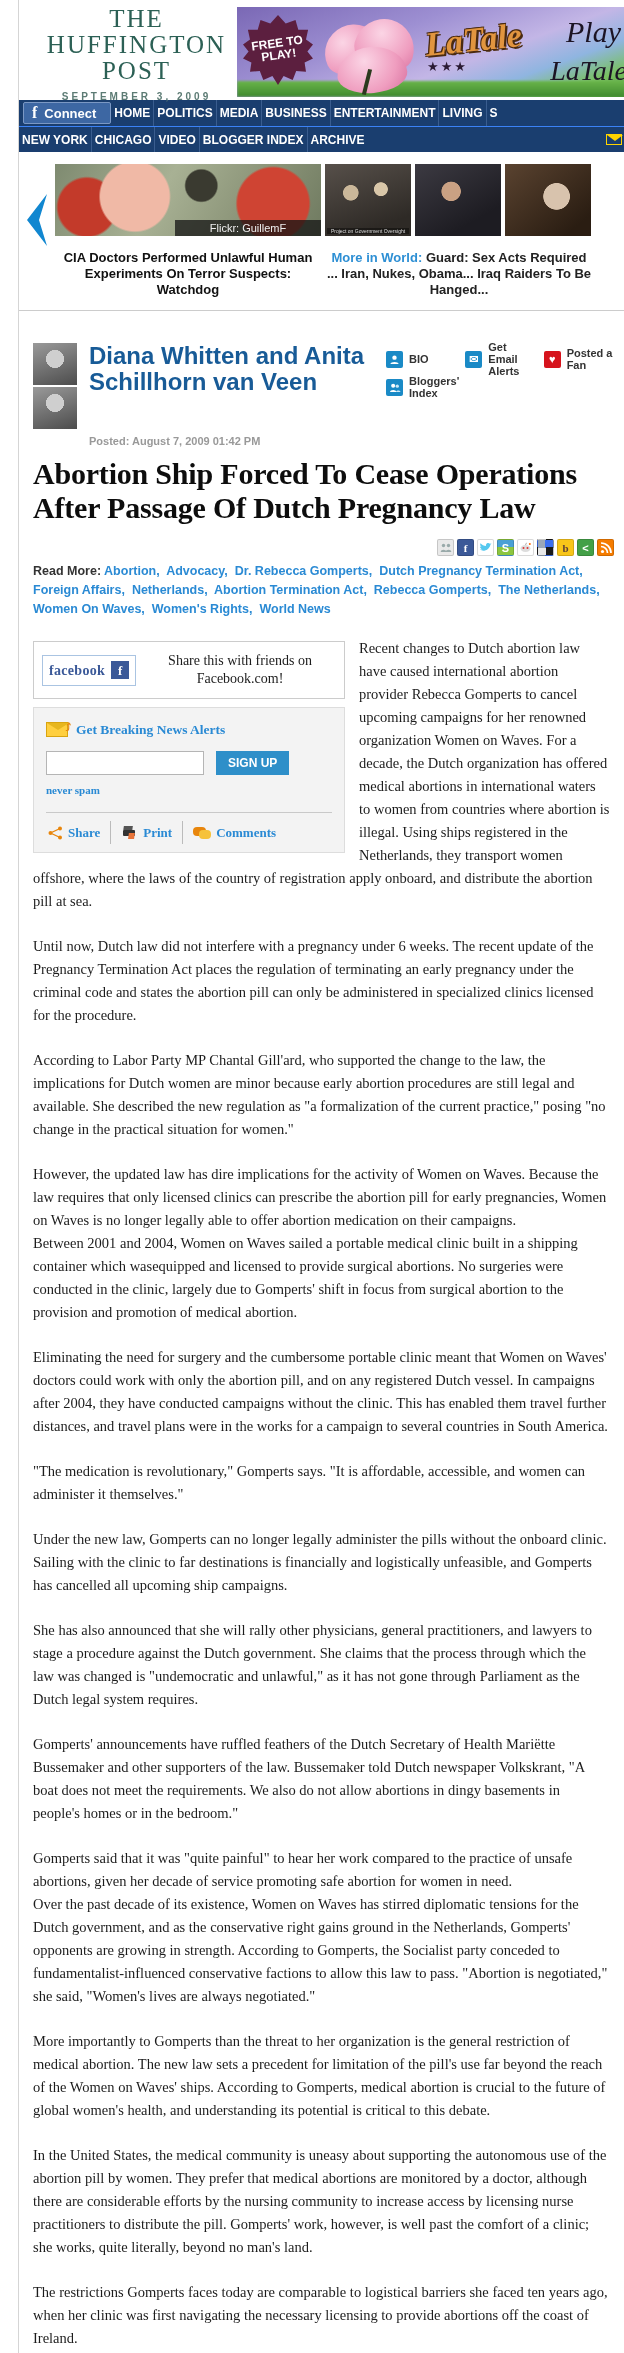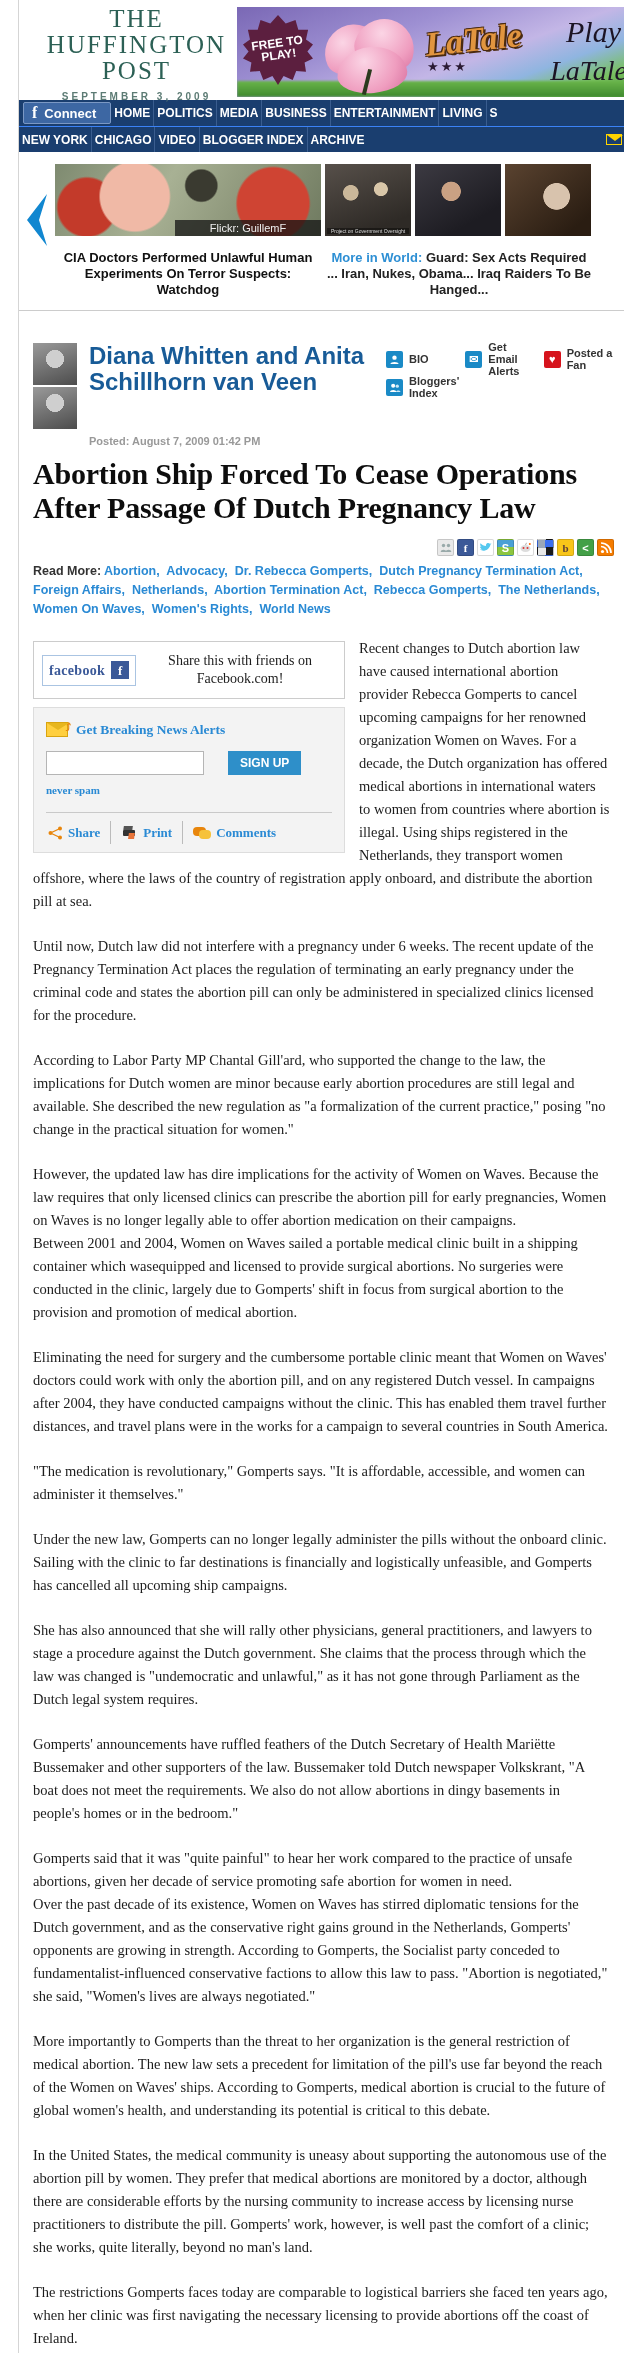--- a/index.html
+++ b/index.html
@@ -102,21 +102,21 @@
   .fb-mark { border:1px solid #aac4e2; padding:3px 6px; display:flex; align-items:center; gap:6px; cursor:pointer; }
   .fb-word { color:#3b5998; font-weight:bold; font-size:14px; letter-spacing:0.3px; }
   .fb-sq { width:18px; height:18px; background:#3b5998; color:#fff; display:flex; align-items:center; justify-content:center; font-family:"Liberation Serif", serif; font-weight:bold; font-size:13px; }
   .fb-text { font-family:"Liberation Serif", serif; font-size:14px; text-align:center; flex:1; line-height:18px; }
   .alerts-box { border:1px solid #ddd; background:#f3f3f3; padding:10px 12px 8px 12px; }
   .alerts-head { display:flex; align-items:center; gap:8px; }
   .mail-ico { width:22px; height:15px; background:#ffcf3f; border:1px solid #d9a40f; position:relative; }
   .mail-ico:after { content:""; position:absolute; left:0; top:0; border-left:11px solid transparent; border-right:11px solid transparent; border-top:7px solid #e7b61e; }
   .mail-ico .arr { position:absolute; right:-4px; top:-7px; color:#e8860c; font-size:11px; font-weight:bold; }
   .alerts-title { color:#2a8ad4; font-weight:bold; font-size:13.5px; }
-  .alerts-form { display:flex; gap:24px; margin-top:10px; }
+  .alerts-form { display:flex; gap:12px; margin-top:10px; }
   .alerts-input { width:158px; height:24px; border:1px solid #b5b5b5; background:#fff; padding:0 4px; font-size:12px; }
   .signup-btn { background:#2e8fc9; color:#fff; font-weight:bold; font-size:12px; border:none; padding:5px 12px; cursor:pointer; }
   .never-spam { color:#2a8ad4; font-weight:bold; font-size:11px; margin-top:4px; }
   .alerts-hr { border-top:1px solid #c9c9c9; margin:10px 0 8px 0; }
   .actions { display:flex; align-items:flex-end; }
   .action { display:flex; align-items:center; gap:5px; color:#2a8ad4; font-weight:bold; font-size:13px; cursor:pointer; padding:0 10px; }
   .action:first-child { padding-left:2px; }
   .action + .action { border-left:1px solid #bbb; }
   .bubble { position:relative; width:18px; height:12px; }
   .bubble .b1 { position:absolute; left:0; top:0; width:13px; height:9px; background:#e8860c; border-radius:4px; }

